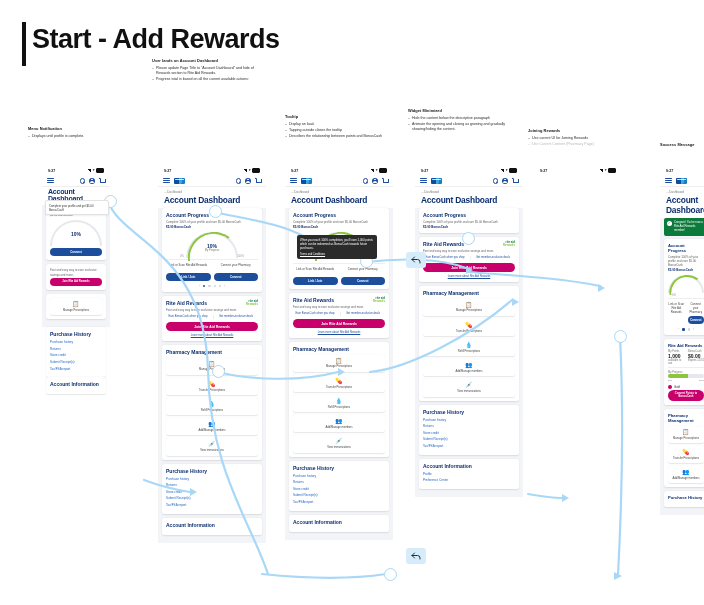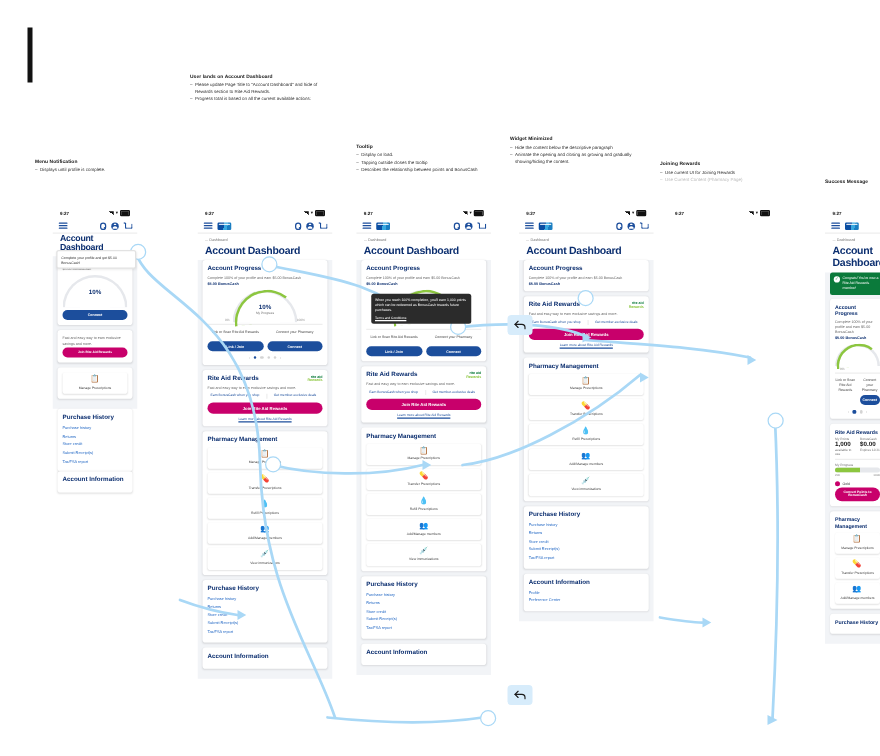--- a/index.html
+++ b/index.html
@@ -148,20 +148,21 @@
   .flow{position:absolute;inset:0;z-index:5;pointer-events:none;}
   .node{position:absolute;width:11px;height:11px;border-radius:50%;
         border:1.6px solid #a9d8f6;background:#fff;z-index:6;}
 </style>
 </head>
 <body>
 
 <div class="canvas">
 
   <div class="title-rule"></div>
+  <div class="page-title">Start - Add Rewards</div>
 
   <div class="ann" style="left:28px;top:126px;width:120px;">
     <div class="h">Menu Notification</div>
     <ul>
         <li>Displays until profile is complete.</li>
       </ul>
   </div>
 
   <div class="ann" style="left:152px;top:58px;width:112px;">
     <div class="h">User lands on Account Dashboard</div>

